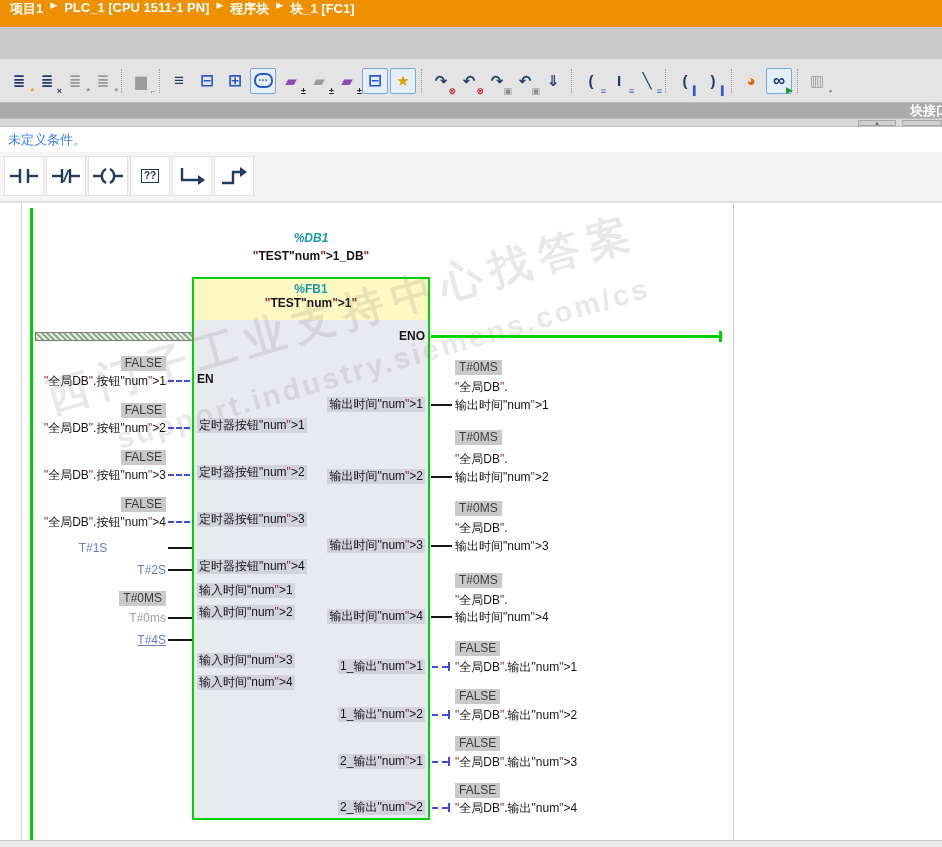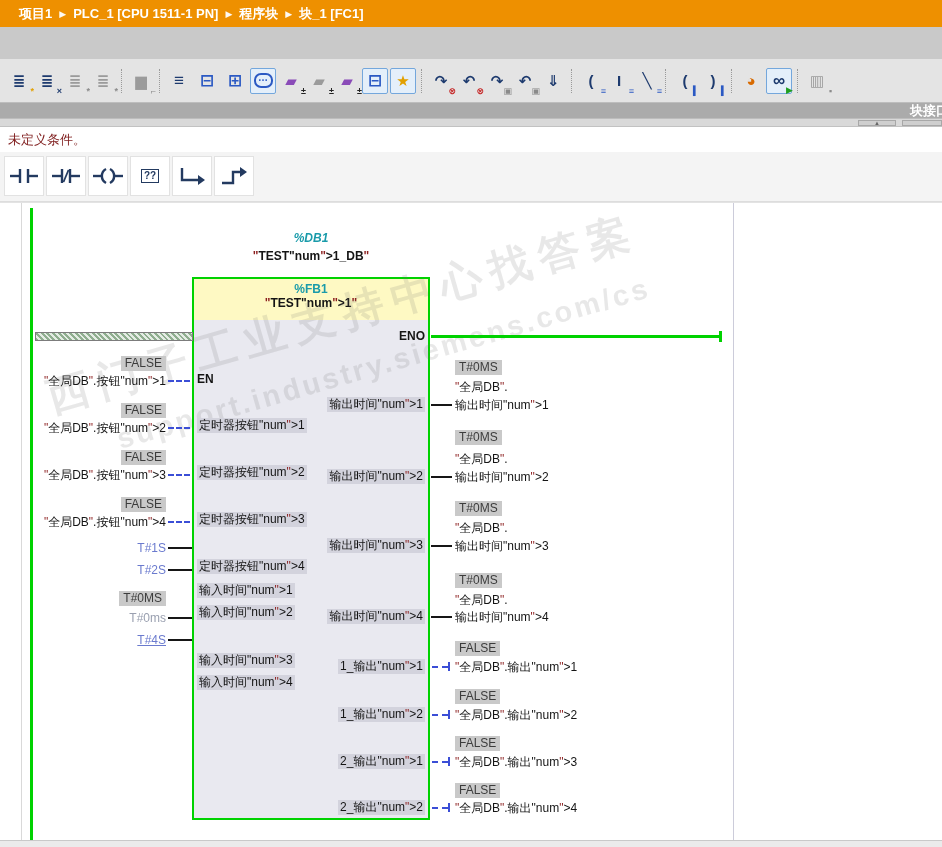--- a/index.html
+++ b/index.html
@@ -1,42 +1,42 @@
 <!DOCTYPE html>
 <html><head>
 <meta charset="utf-8">
 <style>
   html,body{margin:0;padding:0;background:#fff;}
   #app{position:relative;width:942px;height:847px;overflow:hidden;
        font-family:"Liberation Sans","DejaVu Sans",sans-serif;font-size:12px;color:#151515;background:#fff;}
   .abs{position:absolute;}
   
-  #titlebar{left:0;top:0;width:942px;height:27px;background:#ee9000;color:#fff;display:flex;align-items:center;
-            font-weight:bold;font-size:13px;padding-left:19px;box-sizing:border-box;}
+  #titlebar{left:0;top:0;width:942px;height:27px;background:#ee9000;color:#fff;display:flex;
+            font-weight:bold;font-size:13px;padding-left:10px;box-sizing:border-box;}
   .crumb{cursor:default;}
   .csep{font-size:9px;margin:0 7px;opacity:.95;}
   #menuband{left:0;top:27px;width:942px;height:32px;background:#c9c9c9;}
   #toolband{left:0;top:59px;width:942px;height:44px;background:#e4e4e4;border-bottom:1px solid #bdbdbd;box-sizing:border-box;
             display:flex;align-items:center;padding-left:5px;}
   .ti{width:26px;height:26px;display:flex;align-items:center;justify-content:center;position:relative;
       font-size:15px;font-weight:bold;color:#1d3a6e;flex:0 0 auto;margin:0 1px;}
   .ti .g{line-height:1;}
   .badge{position:absolute;right:-2px;bottom:-2px;font-size:9px;font-weight:bold;line-height:1;}
   .act{background:#e4effa;border:1px solid #74a7dc;border-radius:2px;box-sizing:border-box;}
   .c-gray{color:#9b9b9b}.c-blue{color:#2b59c3}.c-purple{color:#8a4bb8}.c-gold{color:#e2a000}.c-org{color:#d86a00}
   .b-red{color:#c42020}.b-gray{color:#8a8a8a}.b-blue{color:#2b59c3}.b-green{color:#1f9e1f}.b-gold{color:#e2a000}.b-dark{color:#222}.b-navy{color:#1d3a6e}
   .tsep{width:1px;height:24px;border-left:1px dotted #9a9a9a;margin:0 4px;flex:0 0 auto;}
   .bub{border:2px solid #2b59c3;border-radius:7px;width:15px;height:11px;color:#2b59c3;font-size:10px;line-height:5px;text-align:center;font-weight:bold;}
   
   #ifstrip{left:0;top:103px;width:942px;height:15px;background:#ababab;color:#fff;font-weight:bold;font-size:13px;}
   #iflabel{position:absolute;right:-7px;top:0;line-height:15px;}
   #splitter{left:0;top:118px;width:942px;height:9px;background:#d9d9d9;border-top:1px solid #bdbdbd;border-bottom:1px solid #c2c2c2;box-sizing:border-box;}
   .splbtn{position:absolute;top:1px;height:6px;background:#cfcfcf;border:1px solid #a8a8a8;font-size:6px;line-height:5px;text-align:center;color:#666;box-sizing:border-box;}
   
-  #status{left:8px;top:131px;font-size:13px;color:#7f1d1d;}
+  #status{left:8px;top:131px;font-size:13px;color:#3b82f6;}
   #favbar{left:0;top:152px;width:942px;height:50px;background:#f4f4f4;border-bottom:1px solid #ddd;box-sizing:border-box;}
   .fcell{position:absolute;top:4px;width:40px;height:40px;background:#fff;border:1px solid #e2e2e2;display:flex;align-items:center;justify-content:center;box-sizing:border-box;}
   .fcell svg{display:block;}
   .qbox{border:1.5px solid #233a60;color:#233a60;font-size:10px;font-weight:bold;padding:1px 2px;line-height:10px;}
   
   #canvas{left:0;top:202px;width:942px;height:638px;background:#fff;border-top:1px solid #e3e3e3;box-sizing:border-box;}
   #bottomstrip{left:0;top:840px;width:942px;height:7px;background:#ebebeb;border-top:1px solid #c9c9c9;box-sizing:border-box;}
   .vline-gray{width:1px;background:#d9d9d9;}
   .vline-col{width:1px;background:#ccccda;}
   .rail{width:3px;background:#00d200;}
@@ -300,21 +300,21 @@
   <div class="abs lrow row" style="top:449px;"><span class="mon">FALSE</span></div>
   <div class="abs lrow fx row" style="top:467px;"><span class="q">"</span>全局DB<span class="q">"</span>.按钮<span class="&lt;span">"</span>num<span class="q">"</span>&gt;3</div>
   <div class="abs dash row" style="left:168px;top:474px;width:22px;"></div>
   <div class="abs pLc row" style="top:469px;"><span class="pl fx">定时器按钮<span class="&lt;span">"</span>num<span class="q">"</span>&gt;3</span></div>
 
   <div class="abs lrow row" style="top:496px;"><span class="mon">FALSE</span></div>
   <div class="abs lrow fx row" style="top:514px;"><span class="q">"</span>全局DB<span class="q">"</span>.按钮<span class="&lt;span">"</span>num<span class="q">"</span>&gt;4</div>
   <div class="abs dash row" style="left:168px;top:521px;width:22px;"></div>
   <div class="abs pLc row" style="top:516px;"><span class="pl fx">定时器按钮<span class="&lt;span">"</span>num<span class="q">"</span>&gt;4</span></div>
 
-  <div class="abs lrow tc row" style="top:540px;">T#1S</div>
+  <div class="abs lrow tc row" style="top:540px;text-align:center;">T#1S</div>
   <div class="abs wire row" style="left:168px;top:547px;width:24px;"></div>
   <div class="abs pLc row" style="top:540px;"><span class="pl fx">输入时间<span class="&lt;span">"</span>num<span class="q">"</span>&gt;1</span></div>
 
   <div class="abs lrow tc row" style="top:562px;">T#2S</div>
   <div class="abs wire row" style="left:168px;top:569px;width:24px;"></div>
   <div class="abs pLc row" style="top:562px;"><span class="pl fx">输入时间<span class="&lt;span">"</span>num<span class="q">"</span>&gt;2</span></div>
 
   <div class="abs lrow row" style="top:590px;"><span class="mon">T#0MS</span></div>
   <div class="abs lrow tcm row" style="top:610px;">T#0ms</div>
   <div class="abs wire row" style="left:168px;top:617px;width:24px;"></div>

